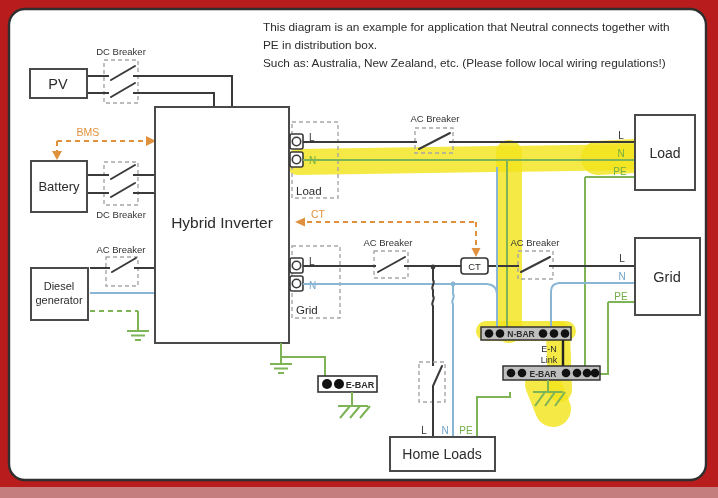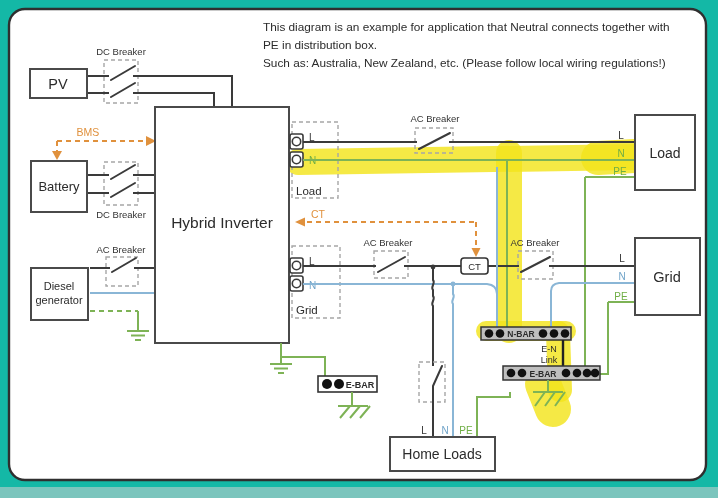--- a/index.html
+++ b/index.html
@@ -1,16 +1,16 @@
 <!DOCTYPE html>
 <html><head>
 <meta charset="utf-8">
 <style>
   html,body{margin:0;padding:0;background:#ffffff}
-  .stage{position:relative;width:718px;height:498px;background:#14b8a6;overflow:hidden;
+  .stage{position:relative;width:718px;height:498px;background:#b91c1c;overflow:hidden;
          font-family:"Liberation Sans",sans-serif}
   svg{position:absolute;left:0;top:0}
   .t{fill:#2b2b2b;font-family:"Liberation Sans",sans-serif}
   .tb{fill:#333333;font-family:"Liberation Sans",sans-serif}
   .tg{fill:#6fae44;font-family:"Liberation Sans",sans-serif}
   .tbl{fill:#6fa3c8;font-family:"Liberation Sans",sans-serif}
   .to{fill:#e0913d;font-family:"Liberation Sans",sans-serif}
   .wk{stroke:#3a3a3a;stroke-width:2;fill:none}
   .wkt{stroke:#3a3a3a;stroke-width:2;fill:none;stroke-linecap:round}
   .wb{stroke:#8ab6d6;stroke-width:2;fill:none}

